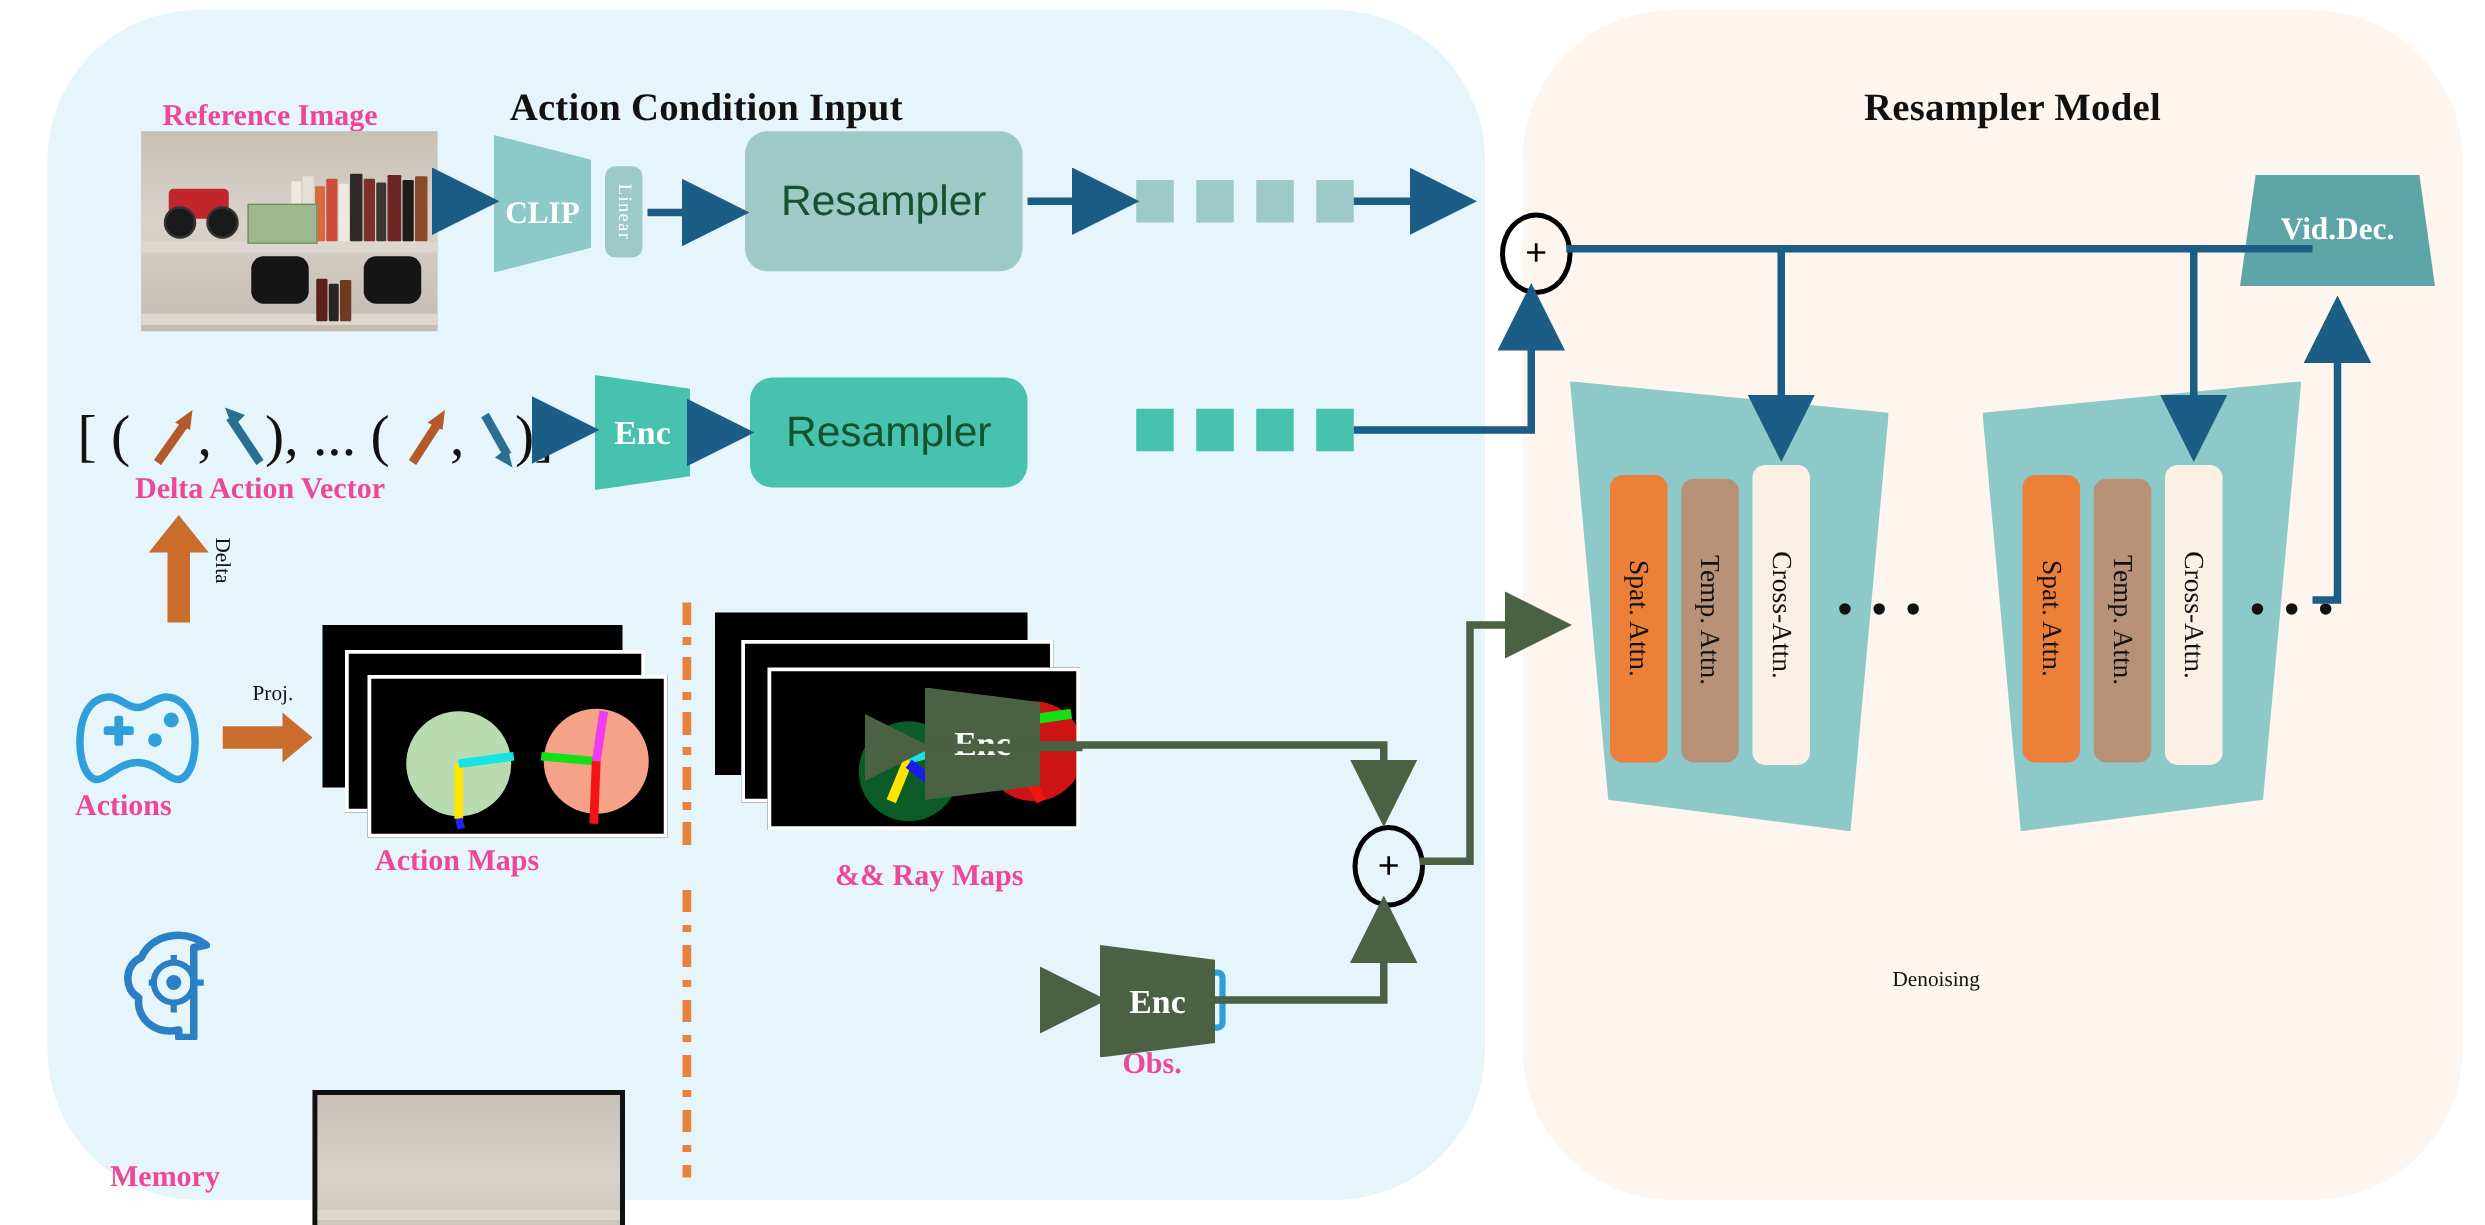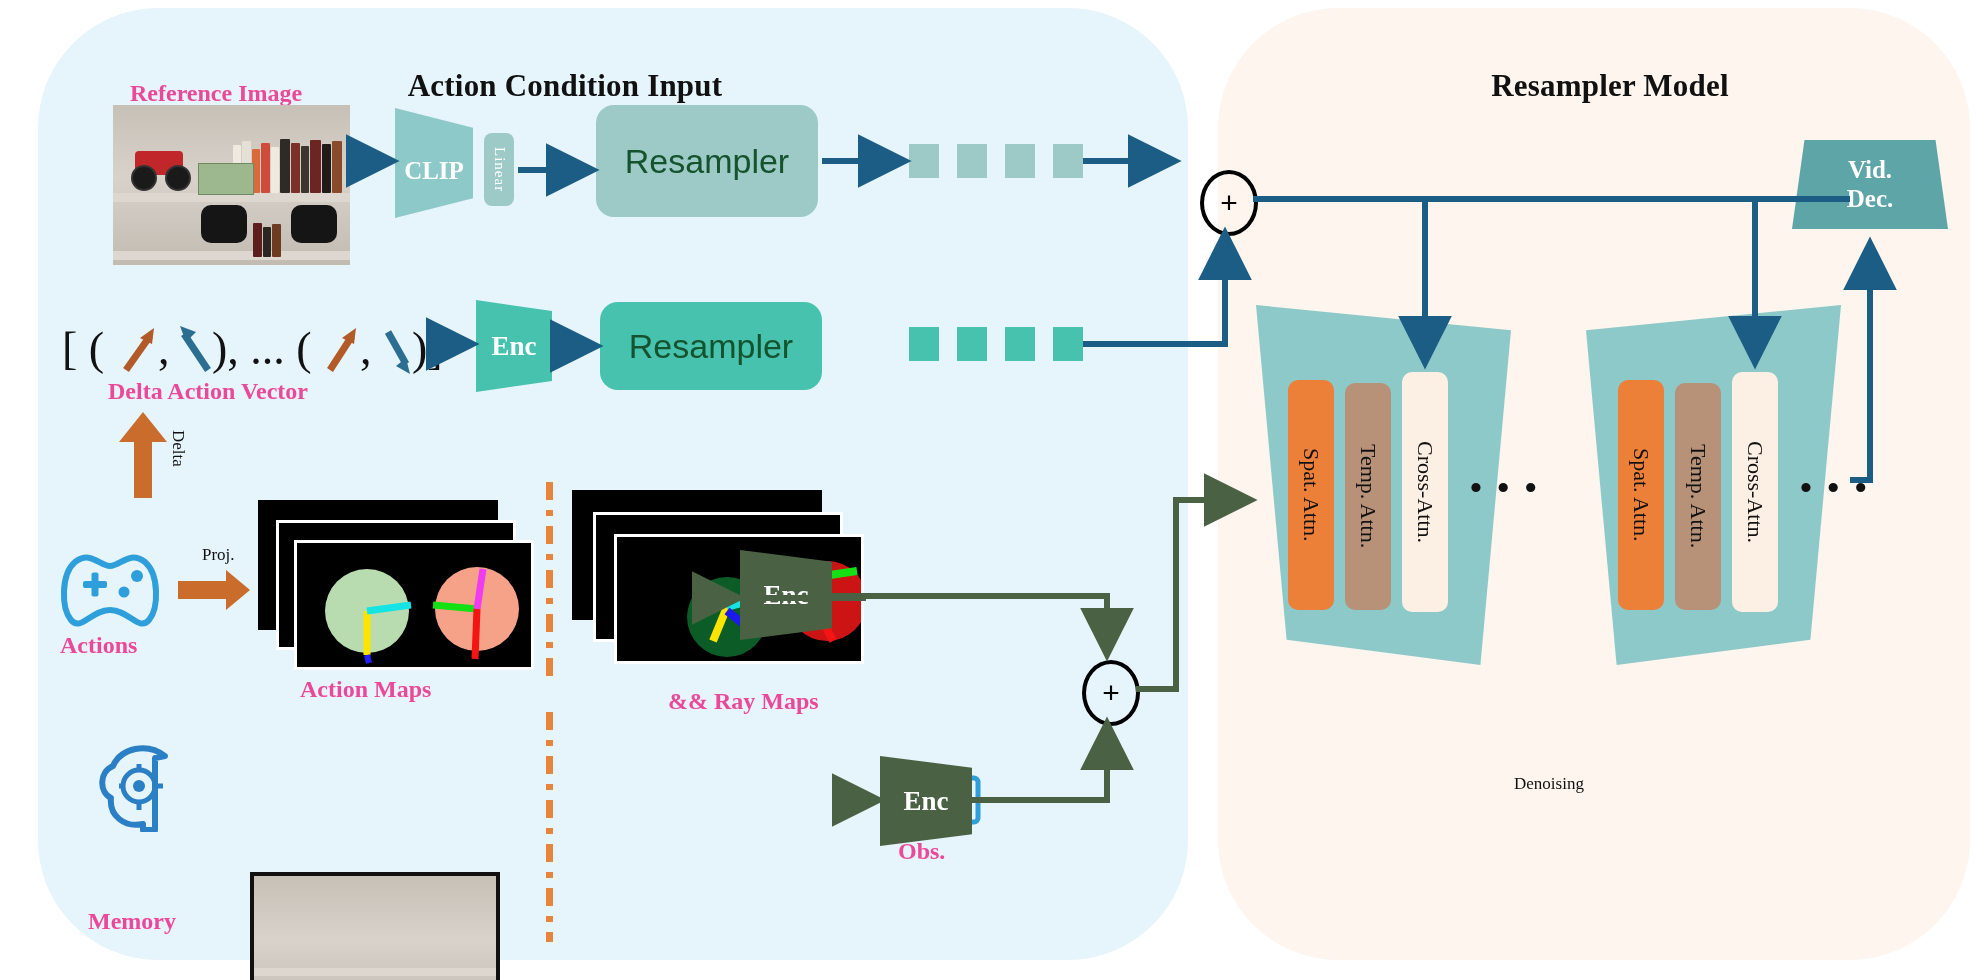--- a/index.html
+++ b/index.html
@@ -238,21 +238,21 @@
   <svg width="96" height="92" viewBox="0 0 96 92">
     <path d="M70 16 C52 2 26 8 18 26 C4 32 4 52 16 58 C14 76 30 88 48 84 L48 90 L60 90 L60 18 Z" fill="none" stroke="#2b7fc4" stroke-width="6" stroke-linejoin="round"></path>
     <circle cx="44" cy="46" r="16" fill="none" stroke="#2b7fc4" stroke-width="5"></circle>
     <circle cx="44" cy="46" r="6" fill="#2b7fc4"></circle>
     <line x1="44" y1="24" x2="44" y2="32" stroke="#2b7fc4" stroke-width="5"></line>
     <line x1="44" y1="60" x2="44" y2="70" stroke="#2b7fc4" stroke-width="5"></line>
     <line x1="24" y1="46" x2="30" y2="46" stroke="#2b7fc4" stroke-width="5"></line>
     <line x1="60" y1="46" x2="68" y2="46" stroke="#2b7fc4" stroke-width="5"></line>
   </svg>
 </div>
-<div class="abs label" style="left:88px;top:908px;text-align:center;">Memory</div>
+<div class="abs label" style="left:88px;top:929px;text-align:center;">Memory</div>
 
 <div class="abs frame photo" style="left:250px;top:712px;width:250px;height:150px;border:4px solid #111;">
   <div class="shelf-bg"></div>
   <div class="shelf-board" style="left:0;top:92px;width:100%;height:8px;"></div>
 </div>
 
 <div class="abs dashdivider" style="left:546px;top:712px;height:230px;"></div>
 
 <div class="abs obs-icon" style="left:886px;top:770px;">
   <svg width="96" height="60" viewBox="0 0 96 60">
@@ -286,21 +286,21 @@
   <span>Spat. Attn.</span>
 </div>
 <div class="abs attn temp" style="left:1675px;top:383px;width:46px;height:227px;">
   <span>Temp. Attn.</span>
 </div>
 <div class="abs attn cross" style="left:1732px;top:372px;width:46px;height:240px;">
   <span>Cross-Attn.</span>
 </div>
 <div class="abs dots" style="left:1800px;top:468px;">• • •</div>
 
-<div class="abs trap trap-viddec" style="left:1792px;top:140px;width:156px;height:89px;flex-direction:column;font-size:25px;line-height:1.15;">
+<div class="abs trap trap-viddec" style="left:1792px;top:140px;width:156px;height:89px;flex-direction:row;font-size:25px;line-height:1.15;">
   <span>Vid.</span>
   <span>Dec.</span>
 </div>
 
 <div class="abs label-sm" style="left:1514px;top:774px;">Denoising</div>
 
 <svg id="wires">
   <defs>
     <marker id="ab" markerWidth="9" markerHeight="9" refX="7.4" refY="4.5" orient="auto">
       <path d="M0,0 L9,4.5 L0,9 z" fill="#1b5d84"></path>

